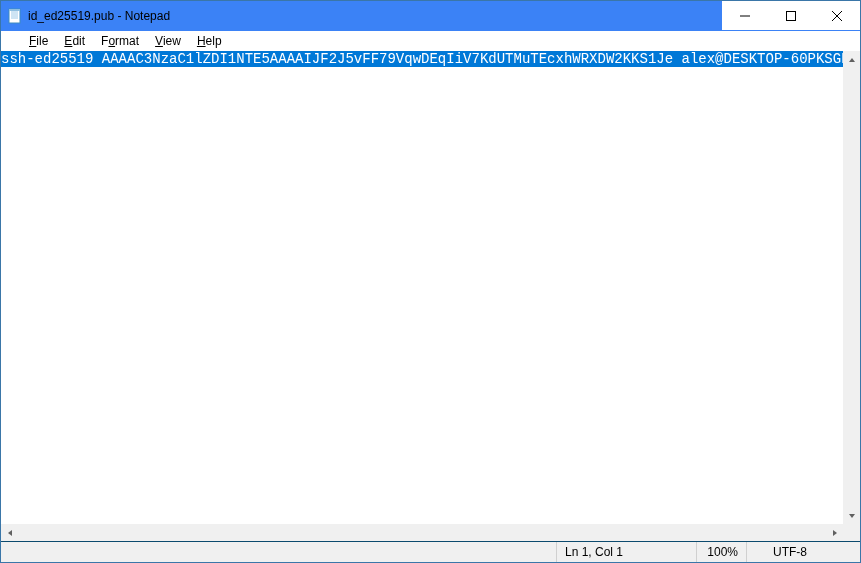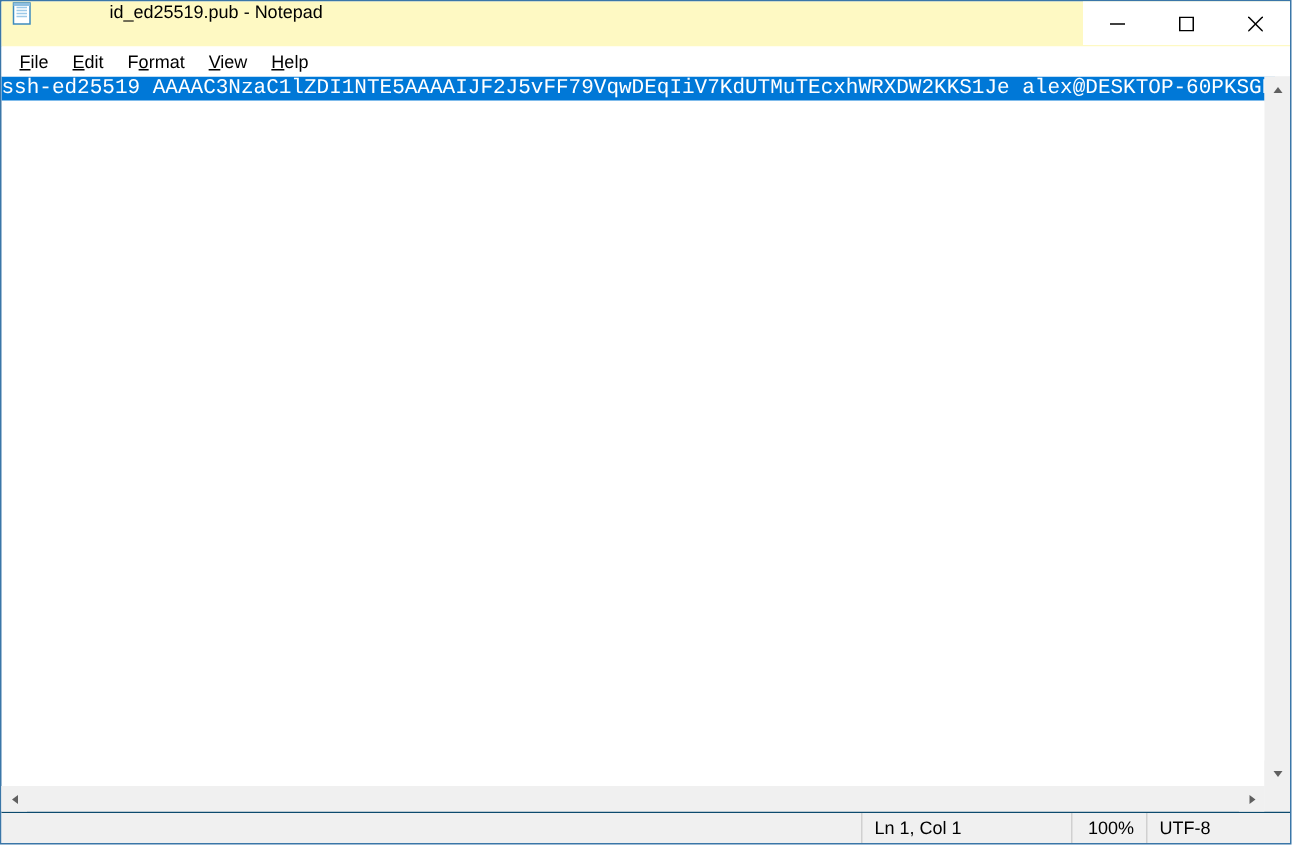--- a/index.html
+++ b/index.html
@@ -18,24 +18,24 @@
       height: 563px;
       border: 1px solid #3a76a8;
       display: flex;
       flex-direction: column;
       background: #fff;
       position: relative;
     }
     
     .titlebar {
       height: 30px;
-      background: #fef9c3;
-      display: flex;
+      background: #3b82f6;
+      display: flex;
+      align-items: center;
       padding-left: 6px;
-      gap: 45px;
     }
     .title-icon {
       width: 16px;
       height: 16px;
       margin-right: 5px;
       display: inline-flex;
       align-items: center;
       justify-content: center;
     }
     .title-text {
@@ -58,21 +58,21 @@
     }
     .win-btn svg {
       width: 10px;
       height: 10px;
     }
     
     .menubar {
       height: 20px;
       display: flex;
       align-items: center;
-      padding-left: 4px;
+      padding-left: 20px;
       background: #fff;
       font-size: 12px;
     }
     .menu-item {
       padding: 2px 8px;
       cursor: pointer;
       color: #000;
     }
     .menu-item .underline {
       text-decoration: underline;
@@ -152,21 +152,21 @@
       display: flex;
       align-items: center;
     }
     .status-spacer {
       flex: 1;
       border-right: 1px solid #d0d0d0;
     }
     .status-position { width: 140px; }
     .status-zoom { width: 50px; justify-content: flex-end; }
     .status-lineend { width: 120px; }
-    .status-encoding { width: 95px; border-right: none; }
+    .status-encoding { width: 95px; border-right: none; margin-left: 18px; }
     .text-content-wrap {
       padding: 0;
       margin: 0;
       line-height: 16px;
     }
   </style>
 </head>
 <body>
 
 <div class="window">

